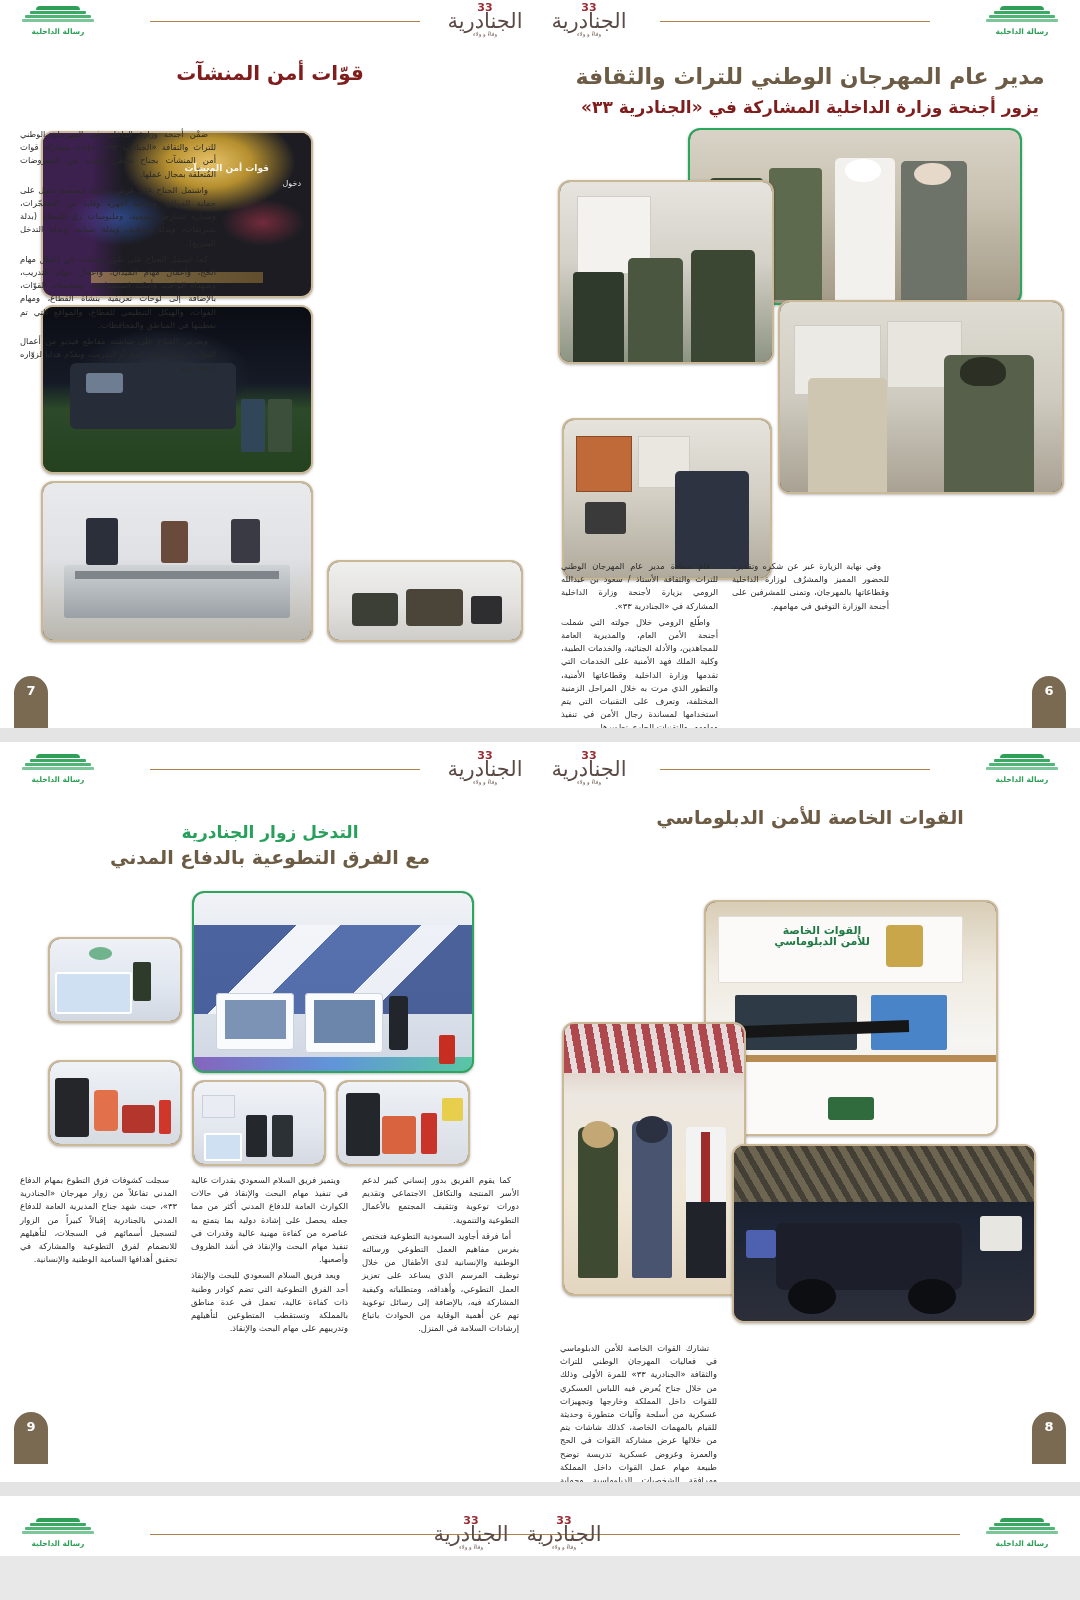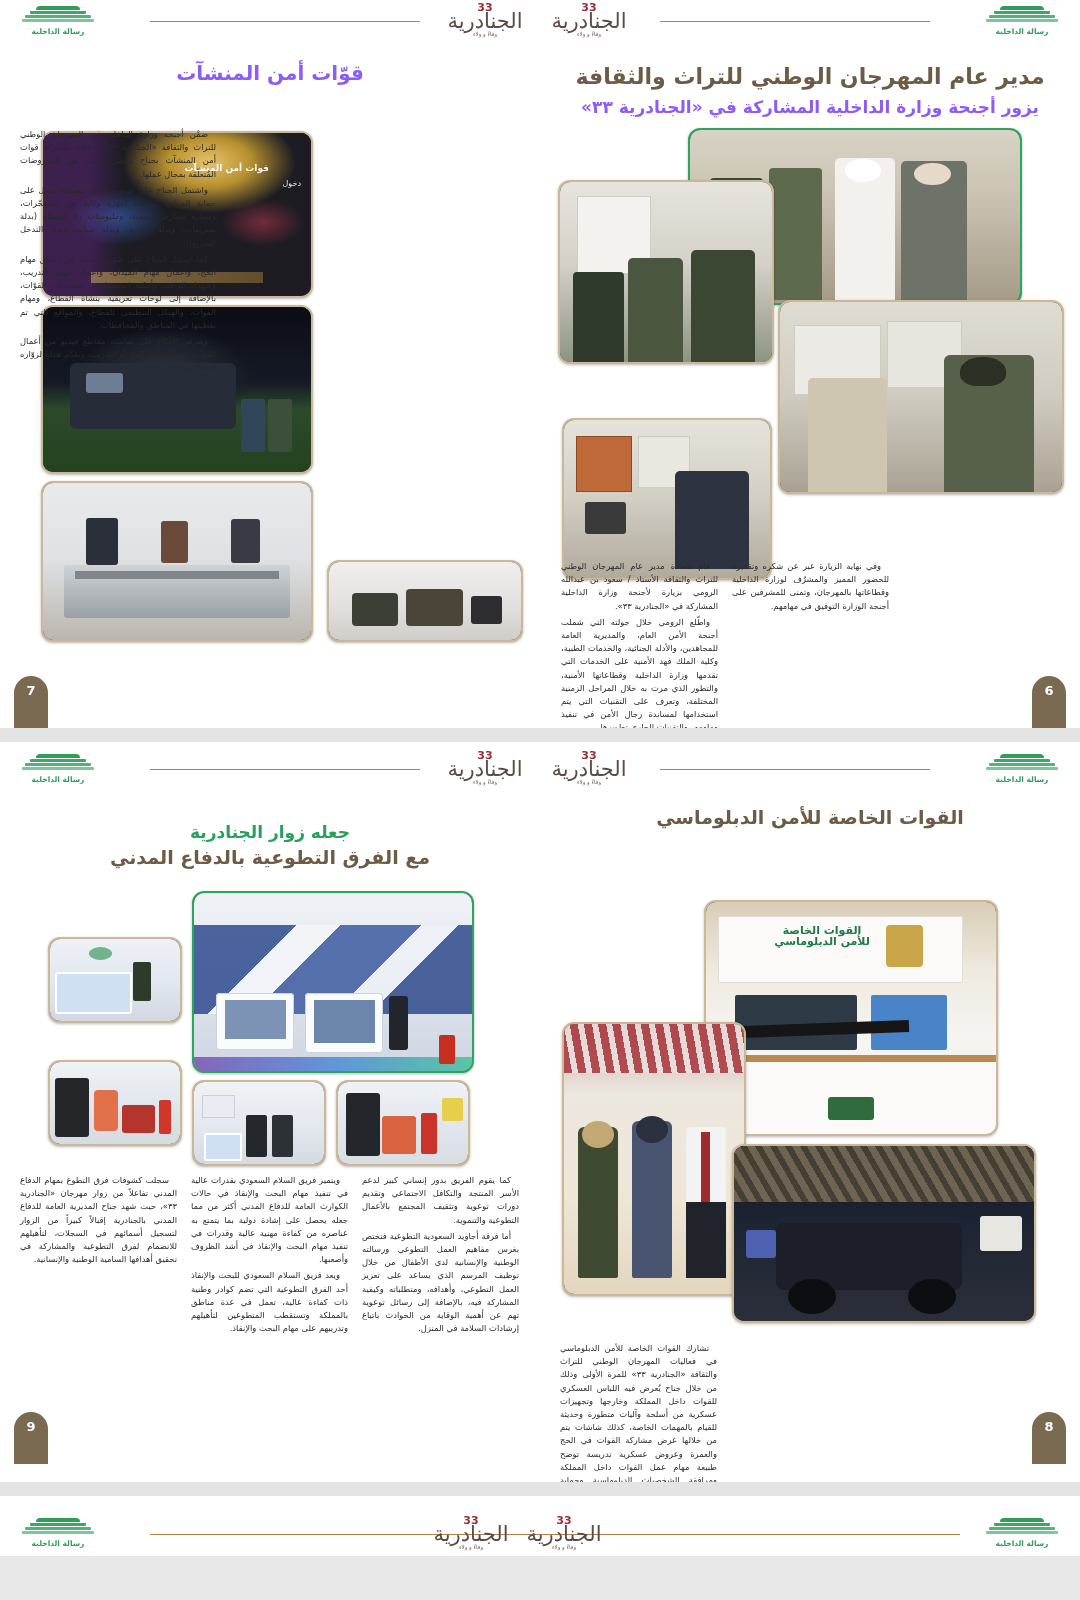--- a/index.html
+++ b/index.html
@@ -33,21 +33,21 @@
   .logo-moi .mark i:nth-child(4){top:13px;height:3px;left:0;right:0;background:#7cc79a;}
   .logo-moi .cap{font-size:7.5px;color:#2f9e57;font-weight:bold;letter-spacing:0;margin-top:1px;}
 
   .logo-jan{position:absolute;top:-1px;width:78px;text-align:center;color:#7d3038;}
   .logo-jan .num{font-size:11px;font-weight:bold;color:#9b2b33;line-height:9px;}
   .logo-jan .calli{font-size:21px;line-height:19px;color:#5b4a45;font-family:"DejaVu Serif",serif;}
   .logo-jan .sub{font-size:5.5px;color:#6d5a52;letter-spacing:.5px;}
 
   
   .headline{position:absolute;text-align:center;width:100%;}
-  .hl-1{color:#8b5cf6;font-size:20px;font-weight:bold;line-height:26px;letter-spacing:-.2px;}
+  .hl-1{color:#7f1d1d;font-size:20px;font-weight:bold;line-height:26px;letter-spacing:-.2px;}
   .hl-2{color:#6d5c45;font-size:22px;font-weight:bold;line-height:30px;letter-spacing:-.2px;}
   .hl-1s{color:#26a05a;font-size:17px;font-weight:bold;line-height:24px;}
   .hl-2s{color:#6d5c45;font-size:19px;font-weight:bold;line-height:26px;}
 
   
   .photo{position:absolute;border-radius:12px;overflow:hidden;background:#2c2f33;
          box-shadow:0 1px 3px rgba(0,0,0,.28);}
   .photo.bd-green{border:2px solid #2aa75c;}
   .photo.bd-tan{border:2px solid #cbb896;}
   .photo .sky{position:absolute;inset:0;}
@@ -237,21 +237,21 @@
             </div>
           <div class="cap">رسالة الداخلية</div>
         </div>
         <div class="logo-jan" style="right:16px;">
           <div class="num">33</div>
           <div class="calli">الجنادرية</div>
           <div class="sub">وفاءٌ و ولاء</div>
         </div>
       </div>
 
-      <div class="headline hl-1s" style="top:78px;">جعله زوار الجنادرية</div>
+      <div class="headline hl-1s" style="top:78px;">التدخل زوار الجنادرية</div>
       <div class="headline hl-2s" style="top:102px;">مع الفرق التطوعية بالدفاع المدني</div>
 
       <div class="photo bd-green" style="left:192px;top:149px;width:278px;height:178px;">
         <div class="sky" style="background:linear-gradient(180deg,#f0f2f6 0%,#e3e8f0 40%,#cfd6e2 100%);"></div>
         <div style="position:absolute;left:0;top:18%;width:100%;height:50%;background:linear-gradient(135deg,#2f4b8f 0 28%,#f4f6fa 28% 40%,#3b5aa0 40% 62%,#eef1f7 62% 72%,#30498a 72% 100%);opacity:.85;"></div>
         <div style="position:absolute;left:8%;top:56%;width:28%;height:32%;background:#fafbfd;border-radius:4px;box-shadow:0 0 0 1px #ccd3dd inset;"></div>
         <div style="position:absolute;left:40%;top:56%;width:28%;height:34%;background:#fafbfd;border-radius:4px;box-shadow:0 0 0 1px #ccd3dd inset;"></div>
         <div style="position:absolute;left:11%;top:60%;width:22%;height:22%;background:#7d93b5;"></div>
         <div style="position:absolute;left:43%;top:60%;width:22%;height:24%;background:#6c86ab;"></div>
         <div style="position:absolute;left:0;bottom:0;width:100%;height:8%;background:linear-gradient(90deg,#6b3fb0,#3b7fd6,#31c08f);opacity:.75;"></div>

